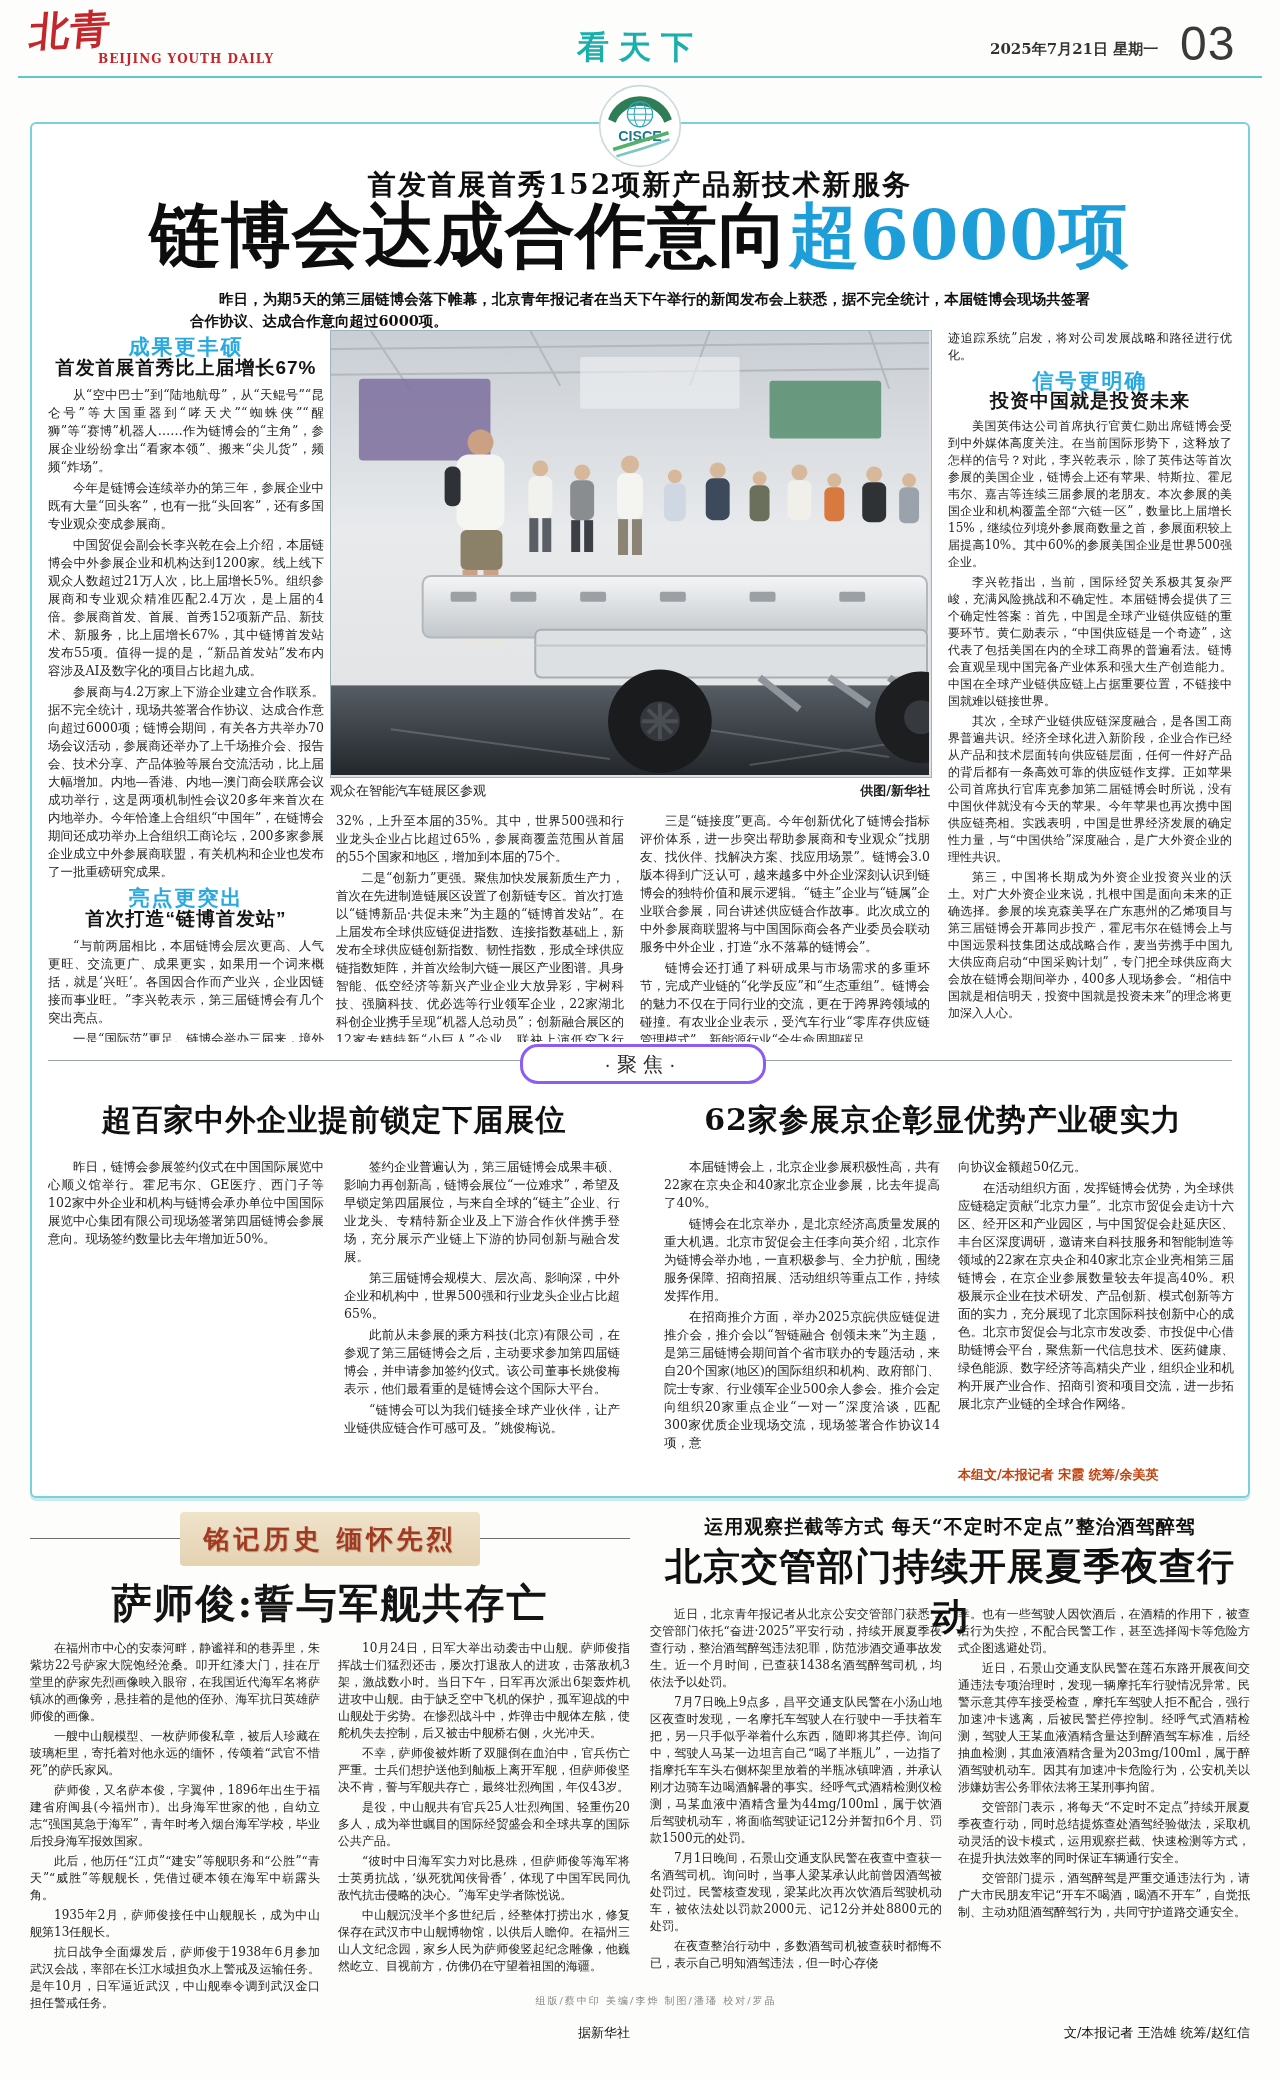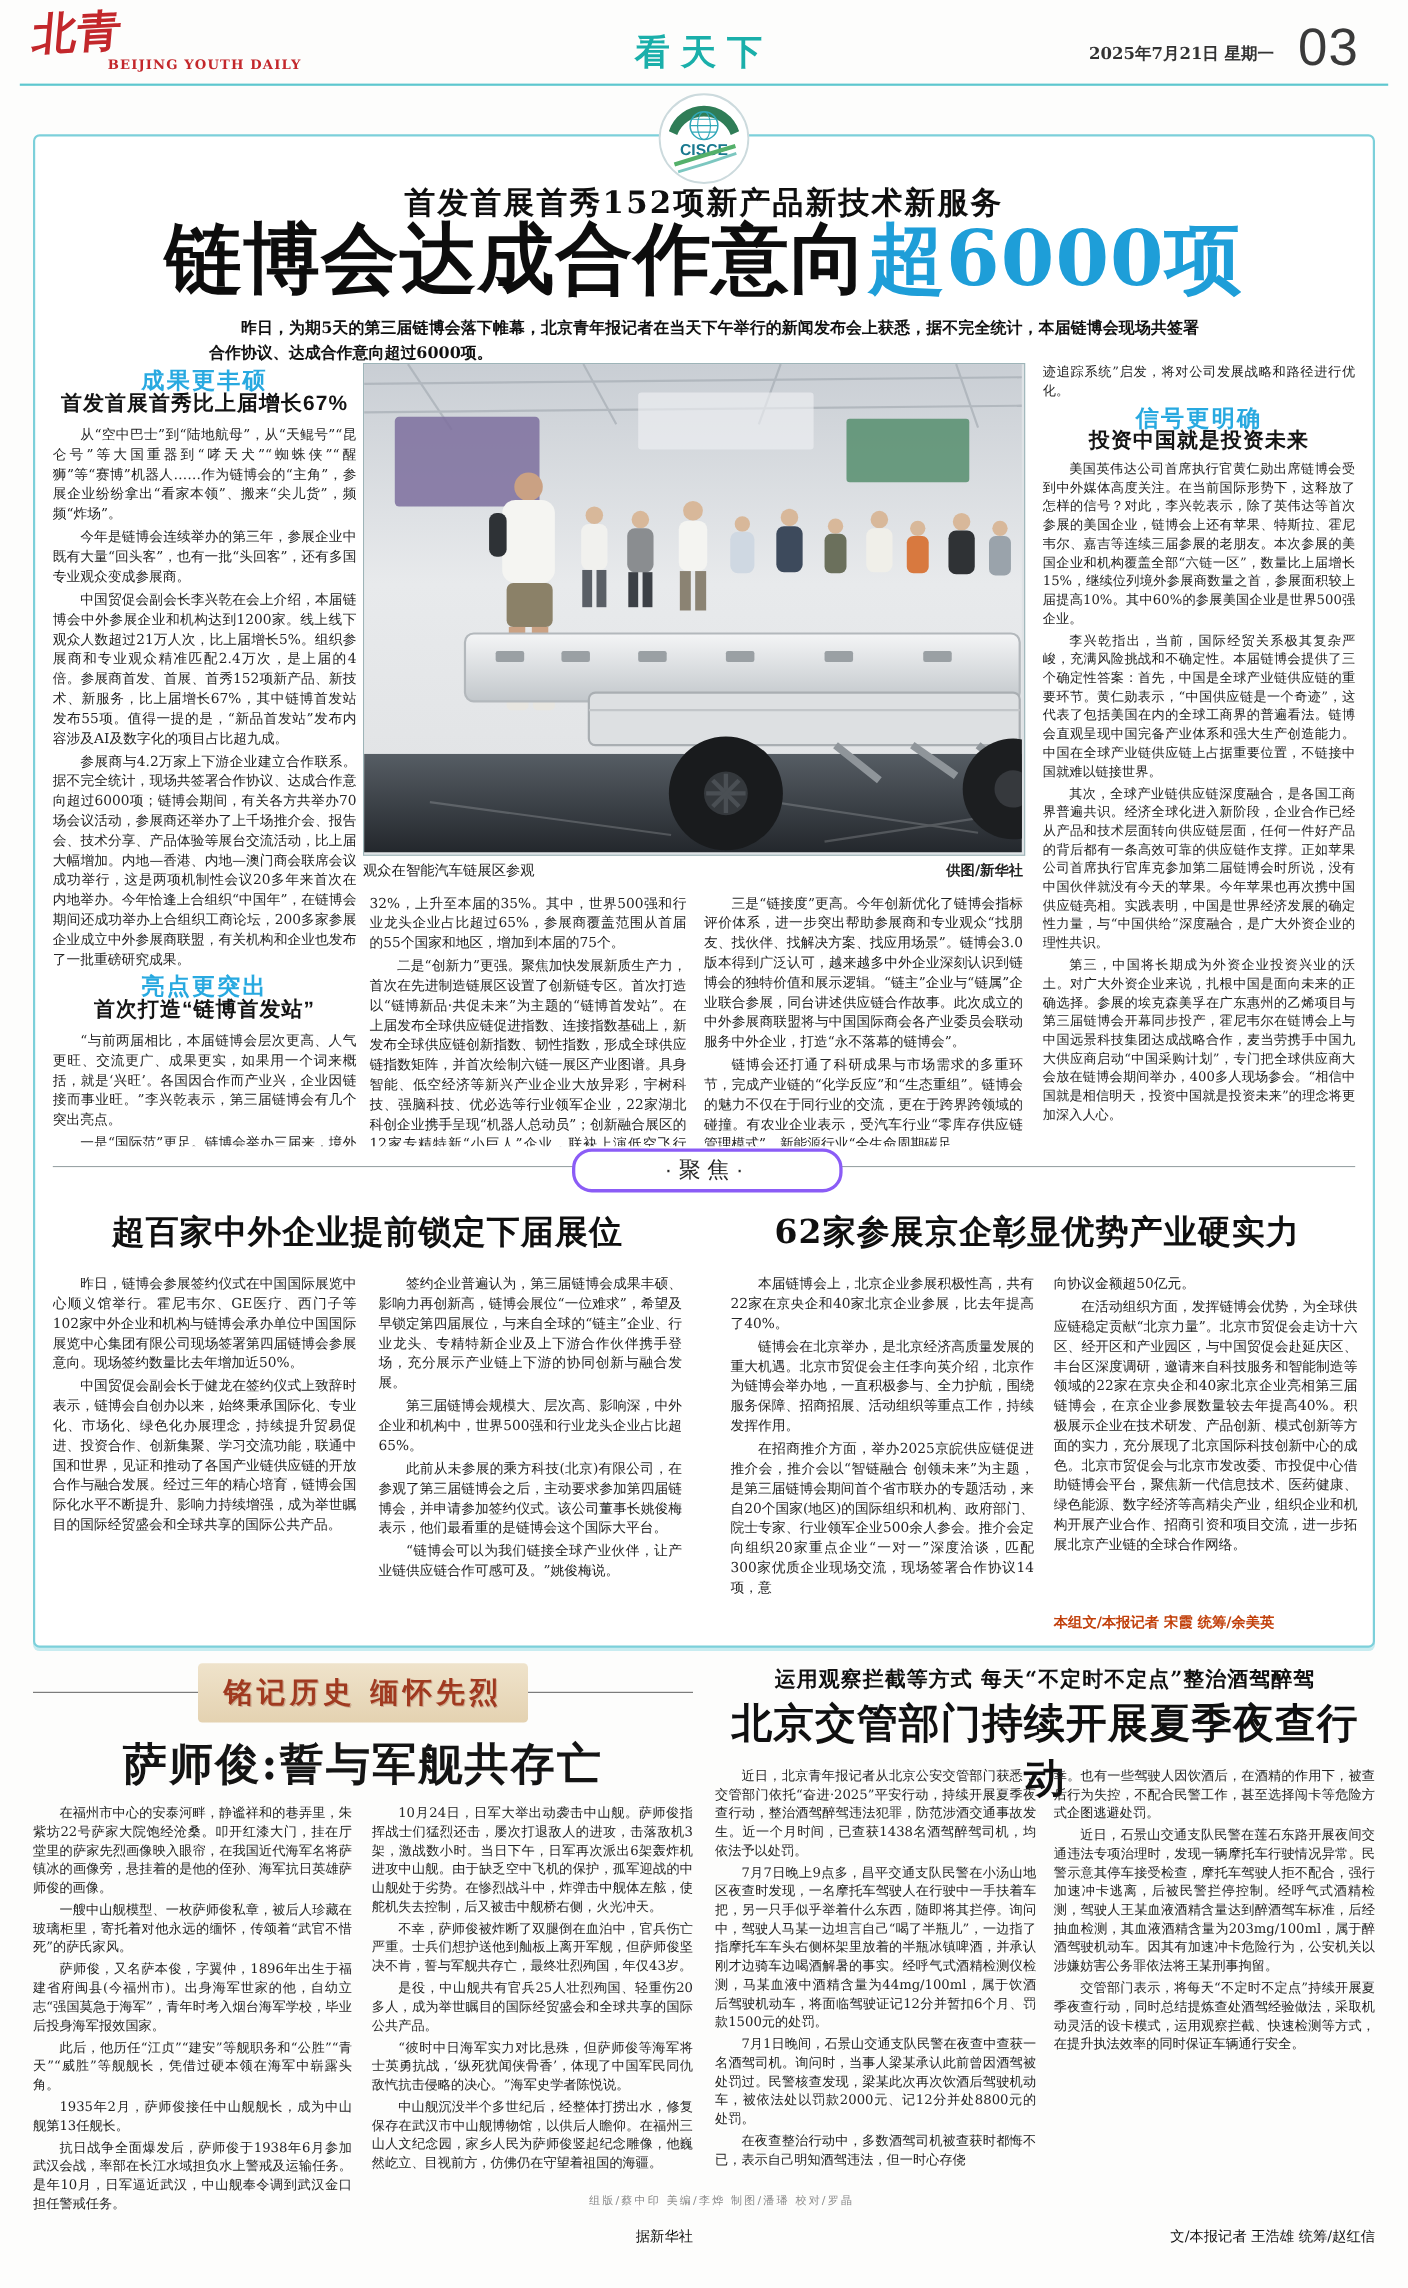--- a/index.html
+++ b/index.html
@@ -248,21 +248,20 @@
 </div>
 
 <div class="abs divider-line" style="left:48px;top:1060px;width:1184px;"></div>
 <div class="abs focus-pill" style="left:520px;top:1044px;width:240px;height:34px;">·聚焦·</div>
 
 <div class="abs focus-headline" style="left:48px;top:1100px;width:572px;">超百家中外企业提前锁定下届展位</div>
 <div class="abs focus-headline" style="left:650px;top:1100px;width:586px;">62家参展京企彰显优势产业硬实力</div>
 
 <div class="abs col" style="left:48px;top:1158px;width:276px;height:326px;">
     <p class="para">昨日，链博会参展签约仪式在中国国际展览中心顺义馆举行。霍尼韦尔、GE医疗、西门子等102家中外企业和机构与链博会承办单位中国国际展览中心集团有限公司现场签署第四届链博会参展意向。现场签约数量比去年增加近50%。</p>
-    <p class="para">中国贸促会副会长于健龙在签约仪式上致辞时表示，链博会自创办以来，始终秉承国际化、专业化、市场化、绿色化办展理念，持续提升贸易促进、投资合作、创新集聚、学习交流功能，联通中国和世界，见证和推动了各国产业链供应链的开放合作与融合发展。经过三年的精心培育，链博会国际化水平不断提升、影响力持续增强，成为举世瞩目的国际经贸盛会和全球共享的国际公共产品。</p>
   </div>
 <div class="abs col" style="left:344px;top:1158px;width:276px;height:326px;">
     <p class="para">签约企业普遍认为，第三届链博会成果丰硕、影响力再创新高，链博会展位“一位难求”，希望及早锁定第四届展位，与来自全球的“链主”企业、行业龙头、专精特新企业及上下游合作伙伴携手登场，充分展示产业链上下游的协同创新与融合发展。</p>
     <p class="para">第三届链博会规模大、层次高、影响深，中外企业和机构中，世界500强和行业龙头企业占比超65%。</p>
     <p class="para">此前从未参展的乘方科技(北京)有限公司，在参观了第三届链博会之后，主动要求参加第四届链博会，并申请参加签约仪式。该公司董事长姚俊梅表示，他们最看重的是链博会这个国际大平台。</p>
     <p class="para">“链博会可以为我们链接全球产业伙伴，让产业链供应链合作可感可及。”姚俊梅说。</p>
   </div>
 <div class="abs col" style="left:664px;top:1158px;width:276px;height:326px;">
     <p class="para">本届链博会上，北京企业参展积极性高，共有22家在京央企和40家北京企业参展，比去年提高了40%。</p>
     <p class="para">链博会在北京举办，是北京经济高质量发展的重大机遇。北京市贸促会主任李向英介绍，北京作为链博会举办地，一直积极参与、全力护航，围绕服务保障、招商招展、活动组织等重点工作，持续发挥作用。</p>
@@ -301,16 +300,17 @@
 <div class="abs col-sm" style="left:650px;top:1606px;width:292px;height:440px;">
     <p class="para">近日，北京青年报记者从北京公安交管部门获悉，交管部门依托“奋进·2025”平安行动，持续开展夏季夜查行动，整治酒驾醉驾违法犯罪，防范涉酒交通事故发生。近一个月时间，已查获1438名酒驾醉驾司机，均依法予以处罚。</p>
     <p class="para">7月7日晚上9点多，昌平交通支队民警在小汤山地区夜查时发现，一名摩托车驾驶人在行驶中一手扶着车把，另一只手似乎举着什么东西，随即将其拦停。询问中，驾驶人马某一边坦言自己“喝了半瓶儿”，一边指了指摩托车车头右侧杯架里放着的半瓶冰镇啤酒，并承认刚才边骑车边喝酒解暑的事实。经呼气式酒精检测仪检测，马某血液中酒精含量为44mg/100ml，属于饮酒后驾驶机动车，将面临驾驶证记12分并暂扣6个月、罚款1500元的处罚。</p>
     <p class="para">7月1日晚间，石景山交通支队民警在夜查中查获一名酒驾司机。询问时，当事人梁某承认此前曾因酒驾被处罚过。民警核查发现，梁某此次再次饮酒后驾驶机动车，被依法处以罚款2000元、记12分并处8800元的处罚。</p>
     <p class="para">在夜查整治行动中，多数酒驾司机被查获时都悔不已，表示自己明知酒驾违法，但一时心存侥</p>
   </div>
 <div class="abs col-sm" style="left:958px;top:1606px;width:292px;height:412px;">
     <p class="para noindent">幸。也有一些驾驶人因饮酒后，在酒精的作用下，被查后行为失控，不配合民警工作，甚至选择闯卡等危险方式企图逃避处罚。</p>
     <p class="para">近日，石景山交通支队民警在莲石东路开展夜间交通违法专项治理时，发现一辆摩托车行驶情况异常。民警示意其停车接受检查，摩托车驾驶人拒不配合，强行加速冲卡逃离，后被民警拦停控制。经呼气式酒精检测，驾驶人王某血液酒精含量达到醉酒驾车标准，后经抽血检测，其血液酒精含量为203mg/100ml，属于醉酒驾驶机动车。因其有加速冲卡危险行为，公安机关以涉嫌妨害公务罪依法将王某刑事拘留。</p>
     <p class="para">交管部门表示，将每天“不定时不定点”持续开展夏季夜查行动，同时总结提炼查处酒驾经验做法，采取机动灵活的设卡模式，运用观察拦截、快速检测等方式，在提升执法效率的同时保证车辆通行安全。</p>
+    <p class="para">交管部门提示，酒驾醉驾是严重交通违法行为，请广大市民朋友牢记“开车不喝酒，喝酒不开车”，自觉抵制、主动劝阻酒驾醉驾行为，共同守护道路交通安全。</p>
   </div>
 <div class="abs floating-credit" style="left:958px;top:2024px;width:292px;text-align:right;">文/本报记者  王浩雄  统筹/赵红信</div>
 
 <div class="abs footer-credits" style="left:0;top:1994px;margin-left:16px;">组版/蔡中印  美编/李烨  制图/潘璠  校对/罗晶</div>
 
 </body></html>

